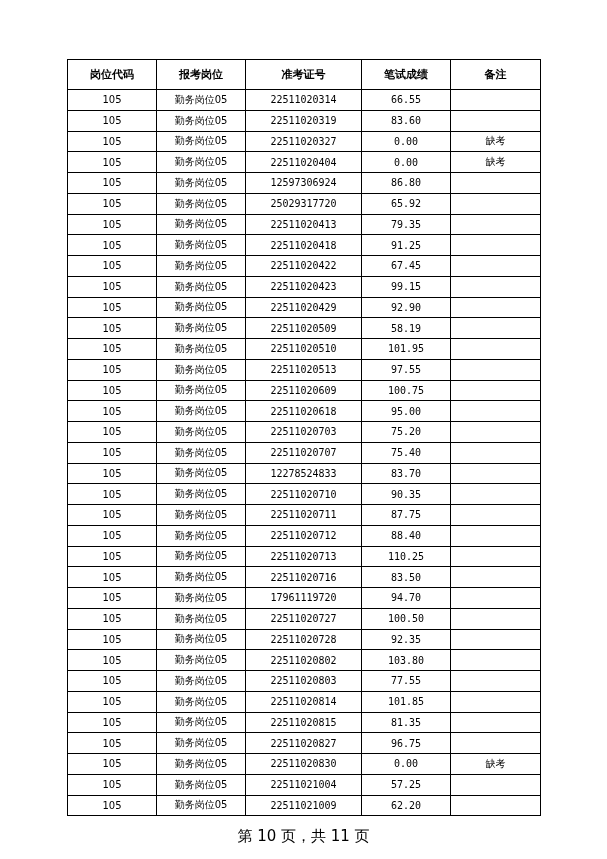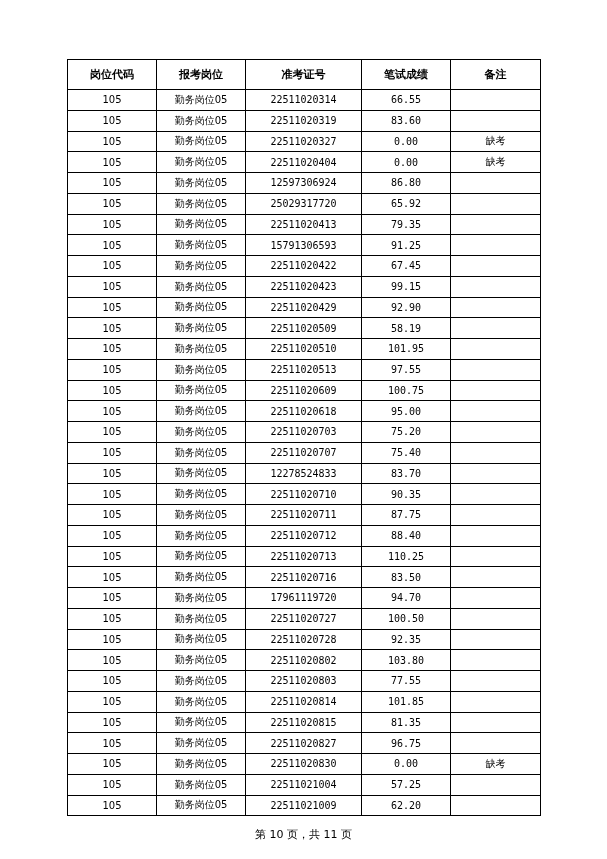--- a/index.html
+++ b/index.html
@@ -18,21 +18,21 @@
   }
   table.grid th {
     height:29px; font-size:11px; font-weight:bold;
   }
   table.grid td {
     height:19.75px; font-size:10px;
   }
   td.mono { font-family:"DejaVu Sans Mono", monospace; font-size:10px; letter-spacing:0px; }
   .footer {
     position:absolute; left:0; width:607px; top:827px;
-    text-align:center; font-size:11px;
+    text-align:center; font-size:15px;
   }
 </style>
 </head>
 <body>
 
 <div class="page">
   <table class="grid">
     <colgroup>
       <col style="width:89px">
       <col style="width:89px">
@@ -95,21 +95,21 @@
         <tr>
           <td>105</td>
           <td>勤务岗位05</td>
           <td class="mono">22511020413</td>
           <td class="mono">79.35</td>
           <td></td>
         </tr>
         <tr>
           <td>105</td>
           <td>勤务岗位05</td>
-          <td class="mono">15791306593</td>
+          <td class="mono">22511020418</td>
           <td class="mono">91.25</td>
           <td></td>
         </tr>
         <tr>
           <td>105</td>
           <td>勤务岗位05</td>
           <td class="mono">22511020422</td>
           <td class="mono">67.45</td>
           <td></td>
         </tr>

